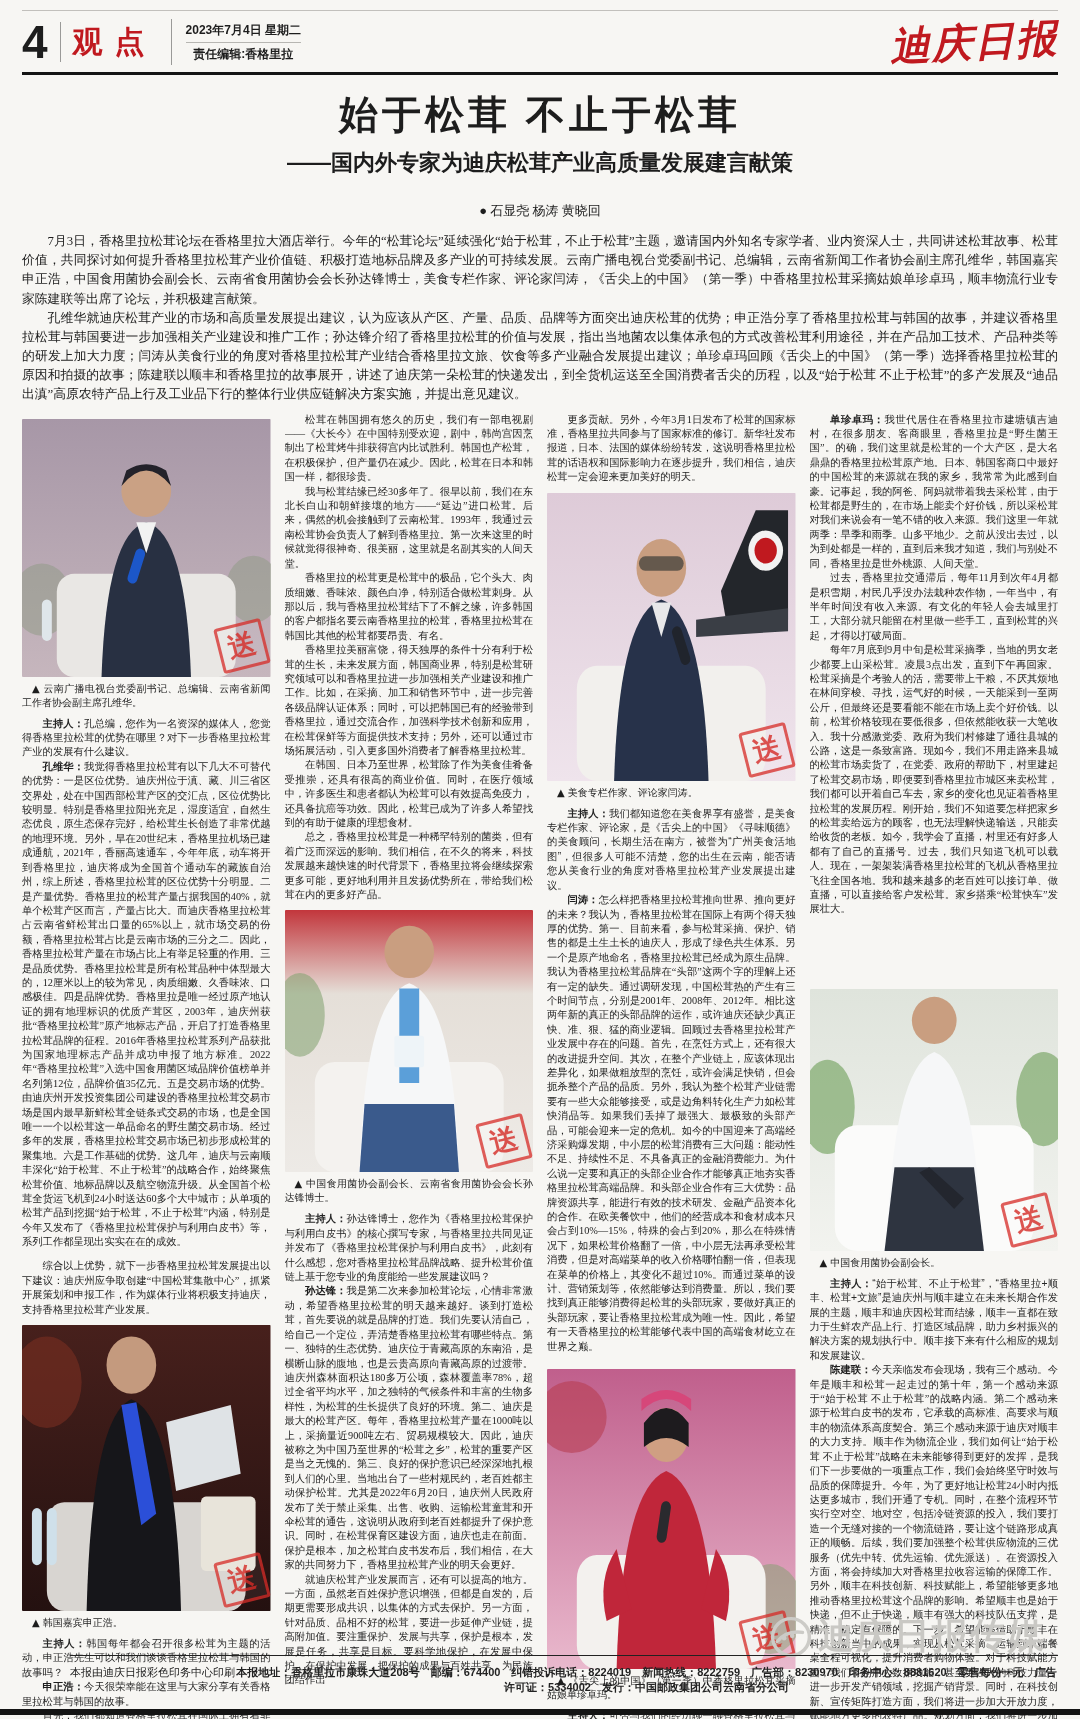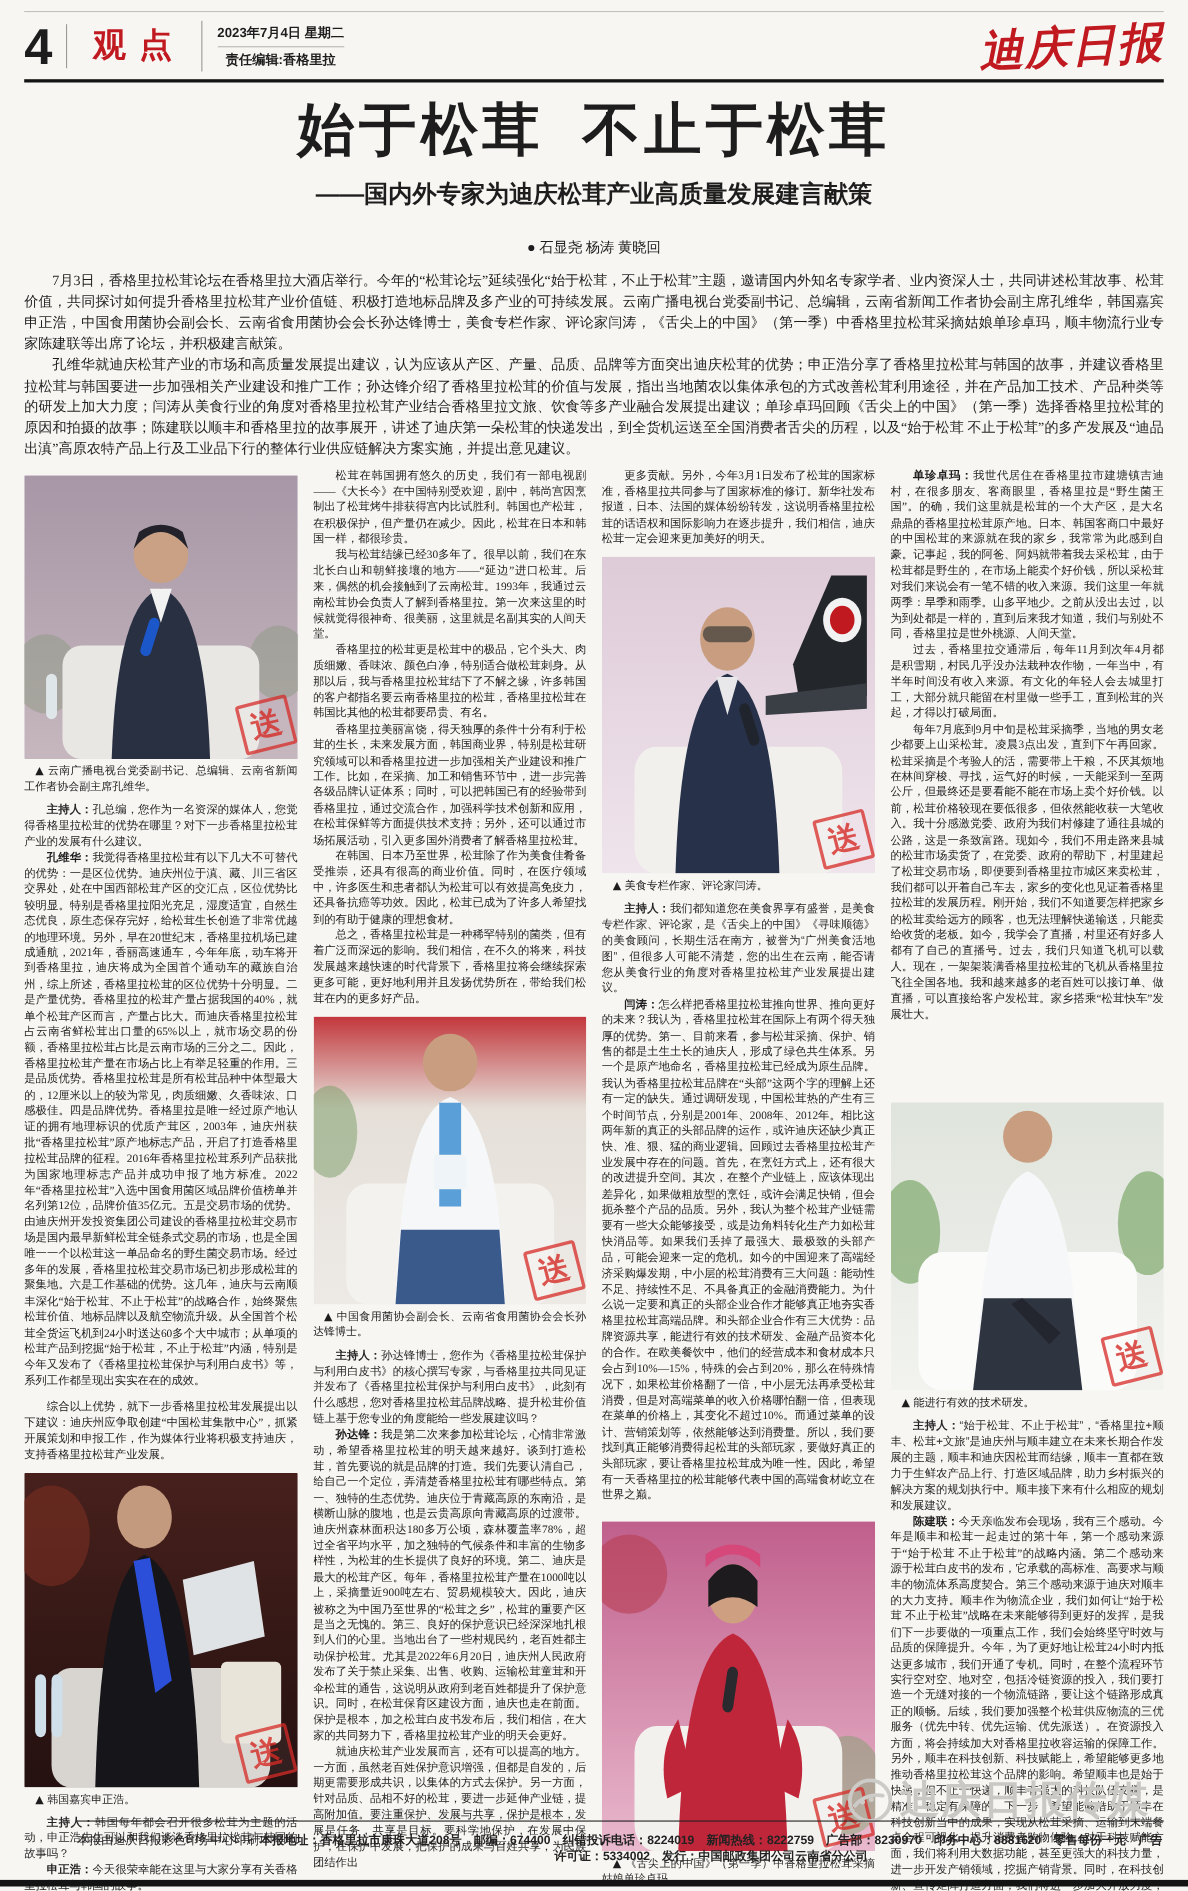--- a/index.html
+++ b/index.html
@@ -5,30 +5,30 @@
   html,body{margin:0;padding:0;background:#e9e8e4;}
   .page{width:1080px;height:1719px;background:#f7f6f3;position:relative;overflow:hidden;
         font-family:"Liberation Serif",serif;color:#1d1d1d;margin:0 auto;}
   .inner{padding:10px 22px 0;}
   .topline{border-top:1px solid #c2c0bc;margin-bottom:4px;}
   
   .mast{display:flex;align-items:center;height:54px;}
   .pageno{font-family:"Liberation Sans",sans-serif;font-weight:900;font-size:46px;line-height:1;}
   .vdiv{width:1px;height:40px;background:#9a9a98;margin:0 12px;}
   .section{color:#c0191f;font-family:"Liberation Sans",sans-serif;font-weight:900;
-           font-size:30px;letter-spacing:12px;line-height:1;margin-left:12px;}
+           font-size:30px;letter-spacing:12px;line-height:1;}
   .dateblock{margin-left:14px;border-left:1px solid #9a9a98;padding-left:14px;
              font-family:"Liberation Sans",sans-serif;font-weight:700;font-size:12px;line-height:1.9;text-align:center;}
   .dateblock .d1{display:block;border-bottom:1px solid #b7b6b2;}
   .logo{margin-left:auto;color:#c0191f;font-family:"DejaVu Serif",serif;font-style:italic;
         font-weight:900;font-size:40px;transform:rotate(-3deg);letter-spacing:2px;}
   .rule{height:3px;background:#141414;margin-top:3px;}
   
   .headblock{text-align:center;padding:20px 0 0;}
-  .title{font-family:Liberation Mono, monospace;font-weight:900;font-size:52px;
+  .title{font-family:Liberation Sans, sans-serif;font-weight:900;font-size:39px;
          letter-spacing:4px;line-height:1.05;}
   .subtitle{font-family:"Liberation Sans",sans-serif;font-weight:700;font-size:22px;margin-top:12px;}
   .byline{font-size:13px;margin-top:24px;}
   
   .intro{margin-top:12px;font-size:12.8px;line-height:1.5;text-align:justify;}
   .intro p{margin:0;text-indent:2em;}
   
   .cols{display:flex;gap:14px;margin-top:8px;height:1354px;}
   .col{flex:1 1 0;min-width:0;display:flex;flex-direction:column;font-size:10.3px;
        line-height:1.4;text-align:justify;overflow:hidden;}
@@ -249,21 +249,21 @@
             <ellipse cx="7" cy="45" rx="11" ry="18" fill="#7ea86b" opacity=".7"></ellipse>
             <ellipse cx="94" cy="42" rx="11" ry="18" fill="#7ea86b" opacity=".7"></ellipse>
             <rect x="10" y="52" width="80" height="48" rx="9" fill="#fbfbfa"></rect>
             <circle cx="50" cy="12" r="9" fill="#c99e80"></circle>
             <path d="M31 100 Q33 30 50 24 Q67 30 69 100 Z" fill="#f6f7f8"></path>
             <path d="M34 68 L66 68 L70 100 L30 100 Z" fill="#2e3440"></path>
             <path d="M44 70 L58 84 L62 80 L48 68 Z" fill="#23262e"></path>
           </svg>
           <div class="stamp">送</div>
         </div>
-        <div class="caption">▲ 能进行有效的技术研发。</div>
+        <div class="caption">▲ 中国食用菌协会副会长。</div>
         <p class="q"><b>主持人：</b><span>“始于松茸、不止于松茸”，“香格里拉+顺丰、松茸+文旅”是迪庆州与顺丰建立在未来长期合作发展的主题，顺丰和迪庆因松茸而结缘，顺丰一直都在致力于生鲜农产品上行、打造区域品牌，助力乡村振兴的解决方案的规划执行中。顺丰接下来有什么相应的规划和发展建议。</span></p>
         <p class="a"><b>陈建联：</b><span>今天亲临发布会现场，我有三个感动。今年是顺丰和松茸一起走过的第十年，第一个感动来源于“始于松茸 不止于松茸”的战略内涵。第二个感动来源于松茸白皮书的发布，它承载的高标准、高要求与顺丰的物流体系高度契合。第三个感动来源于迪庆对顺丰的大力支持。顺丰作为物流企业，我们如何让“始于松茸 不止于松茸”战略在未来能够得到更好的发挥，是我们下一步要做的一项重点工作，我们会始终坚守时效与品质的保障提升。今年，为了更好地让松茸24小时内抵达更多城市，我们开通了专机。同时，在整个流程环节实行空对空、地对空，包括冷链资源的投入，我们要打造一个无缝对接的一个物流链路，要让这个链路形成真正的顺畅。后续，我们要加强整个松茸供应物流的三优服务（优先中转、优先运输、优先派送）。在资源投入方面，将会持续加大对香格里拉收容运输的保障工作。另外，顺丰在科技创新、科技赋能上，希望能够更多地推动香格里拉松茸这个品牌的影响。希望顺丰也是始于快递，但不止于快递，顺丰有强大的科技队伍支撑，是精准、稳定有保障的。下一步，希望能够借助于顺丰在科技创新当中的成果，实现从松茸采摘、运输到末端餐桌全程可视化，提升消费者购物体验。对于科技赋能方面，我们将利用大数据功能，甚至更强大的科技力量，进一步开发产销领域，挖掘产销背景。同时，在科技创新、宣传矩阵打造方面，我们将进一步加大开放力度，赋能地方更多的农特产品。规划方面，我们将进一步加强地方品牌打造。顺丰一直恪守着“质量第一、客户至上”的理念，因此，我们会持续不断地加强供应链服务保障，为香格里拉松茸保驾护航。</span></p>
       </div>
     </div>
   </div>
 
   <div class="brandwm">
     <svg width="46" height="46" viewBox="0 0 40 40">
       <circle cx="20" cy="20" r="16" fill="none" stroke="#cccbc7" stroke-width="3"></circle>
       <path d="M8 24 Q16 14 30 16" fill="none" stroke="#cccbc7" stroke-width="3" stroke-linecap="round"></path>

